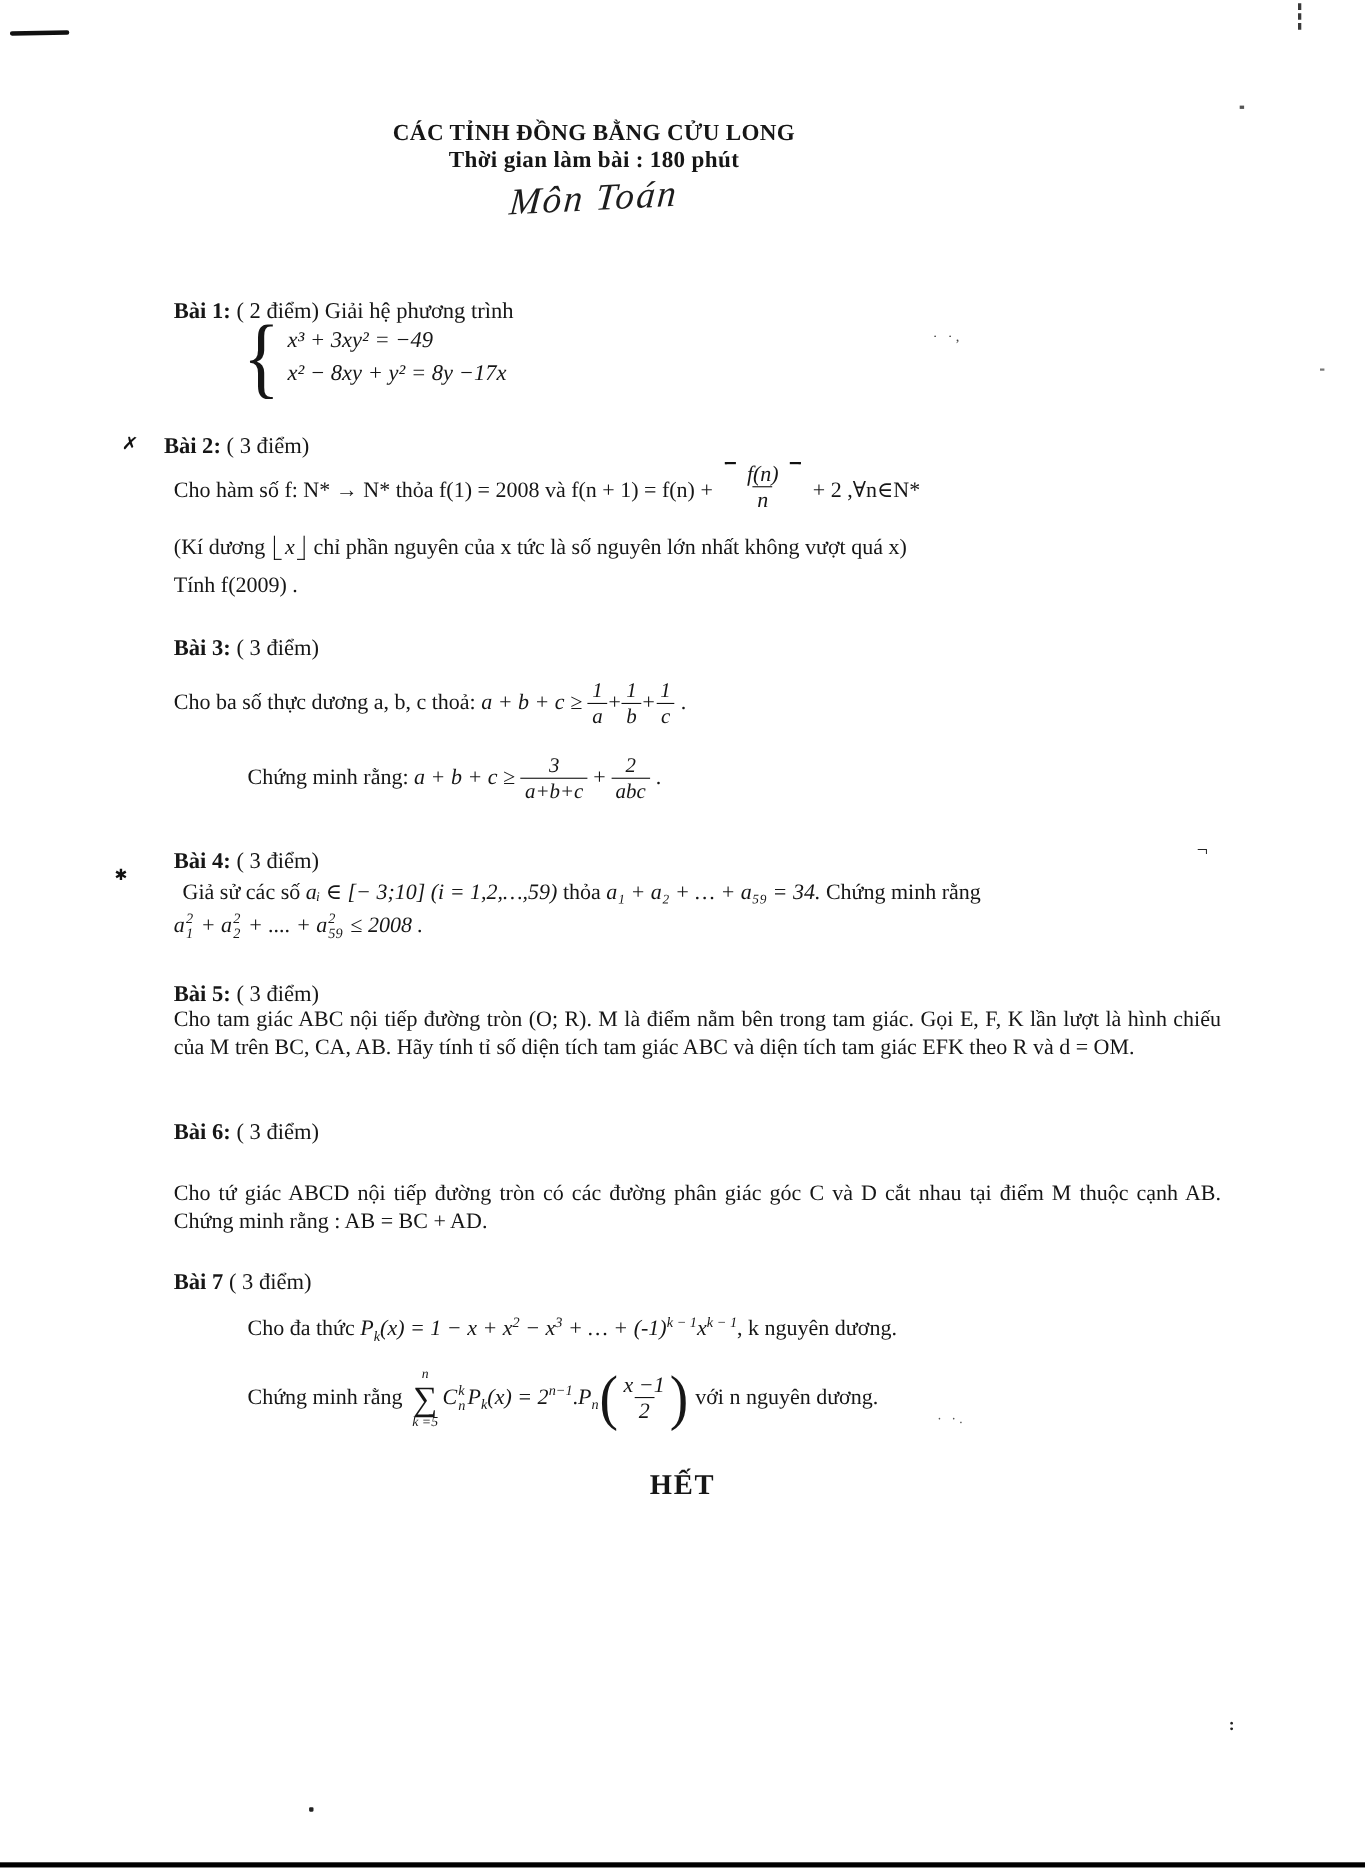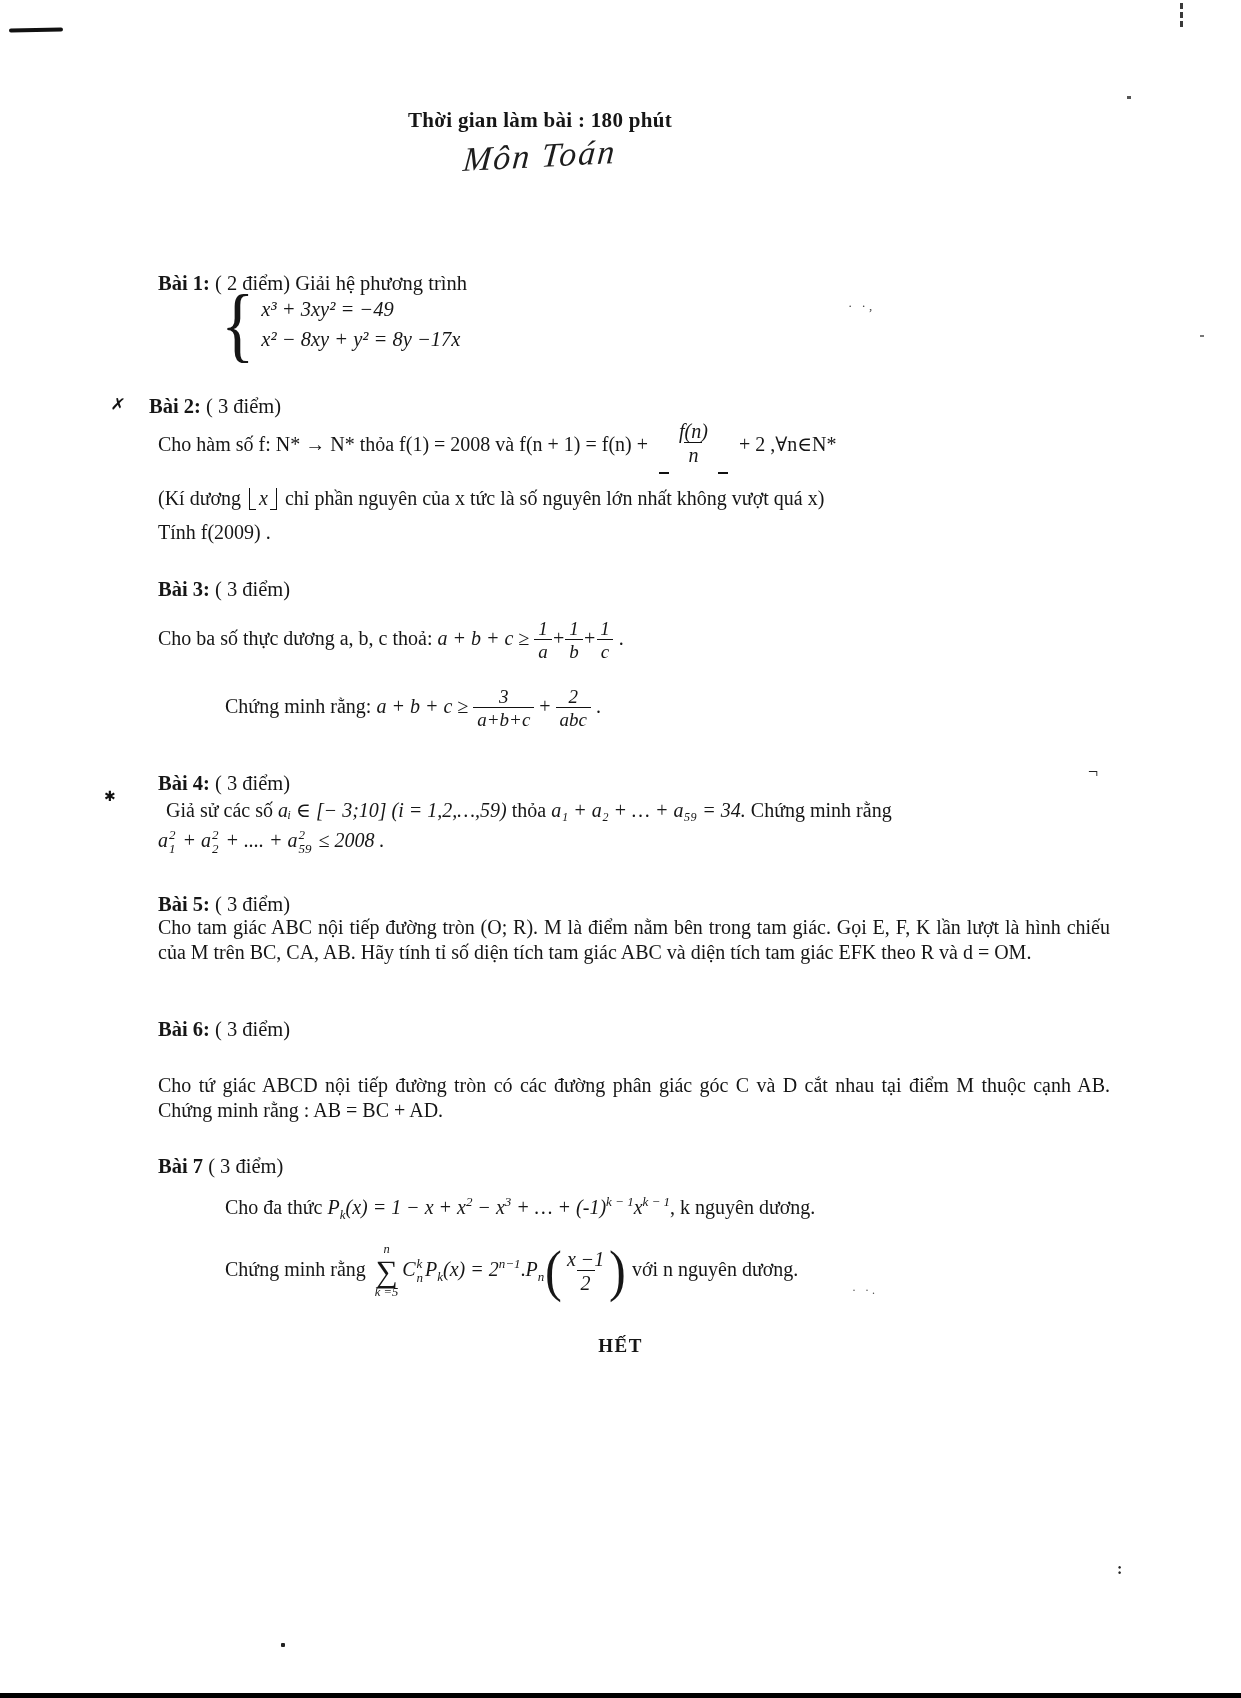--- a/index.html
+++ b/index.html
@@ -23,21 +23,21 @@
   .heading .lbl{font-weight:700;}
   .heading{font-size:20.5px;}
 
   
   .frac{display:inline-flex;flex-direction:column;align-items:center;text-align:center;
         vertical-align:middle;line-height:1.12;font-style:italic;}
   .frac .num{padding:0 4px;}
   .frac .den{border-top:1.8px solid #111;padding:1px 4px 0 4px;}
   .frac.small{font-size:19px;}
 
-  .floorwrap{display:inline-flex;align-items:flex-end;vertical-align:middle;margin:0 6px;}
+  .floorwrap{display:inline-flex;align-items:flex-start;vertical-align:middle;margin:0 6px;}
   .floorwrap .frac{margin-bottom:7px;}
   .floor-l{width:8px;border-left:2.2px solid #111;border-bottom:2.2px solid #111;margin-right:6px;}
   .floor-r{width:8px;border-right:2.2px solid #111;border-bottom:2.2px solid #111;margin-left:6px;}
 
   .mfl{display:inline-block;width:6px;height:21px;border-left:1.7px solid #111;border-bottom:1.7px solid #111;
        vertical-align:-5px;margin:0 3px 0 3px;}
   .mfr{display:inline-block;width:6px;height:21px;border-right:1.7px solid #111;border-bottom:1.7px solid #111;
        vertical-align:-5px;margin:0 3px 0 2px;}
 
   .sys{display:flex;align-items:center;}
@@ -50,21 +50,21 @@
   sub{font-size:13px;font-style:italic;}
 
   .bigop{display:inline-flex;flex-direction:column;align-items:center;vertical-align:middle;
          line-height:1;margin:0 4px;}
   .bigop .lim{font-size:12.5px;font-style:italic;line-height:1.1;}
   .bigop .sigma{font-size:31px;line-height:.95;font-style:normal;}
   .bigparen{font-size:56px;line-height:0;vertical-align:middle;font-weight:300;display:inline-block;transform:scaleX(.9);}
 
   .para{width:952px;text-align:justify;line-height:25px;}
 
-  .footer-het{left:0;top:1335px;width:1241px;text-align:center;font-weight:700;font-size:19px;letter-spacing:1.5px;}
+  .footer-het{left:0;top:1335px;width:1241px;text-align:center;font-weight:700;font-size:26px;letter-spacing:1.5px;}
 
   
   .dash-topleft{left:9px;top:28px;width:54px;height:4px;background:#111;border-radius:2px;transform:rotate(-1deg);}
   .vdash-topright{left:1180px;top:3px;width:0;height:24px;border-right:3px dashed #3a3a3a;}
   .dot1{left:1127px;top:96px;width:4px;height:3px;background:#555;}
   .dot2{left:1200px;top:335px;width:4px;height:2px;background:#777;}
   .dots-mid{left:848px;top:298px;font-size:13px;color:#444;letter-spacing:3px;}
   .not-mark{left:1088px;top:762px;font-size:18px;color:#222;}
   .mark-b2{left:111px;top:394px;font-size:17px;color:#111;font-style:italic;transform:rotate(8deg);}
   .mark-b4{left:104px;top:788px;font-size:14px;color:#111;}
@@ -85,20 +85,21 @@
   <span class="abs dots-mid">· ·,</span>
   <span class="abs not-mark">¬</span>
   <span class="abs mark-b2">✗</span>
   <span class="abs mark-b4">✱</span>
   <span class="abs dots-low">· ·.</span>
   <span class="abs colon-br">:</span>
   <div class="abs dot3"></div>
   <div class="abs bottom-strip"></div>
 
   <header class="abs title-block">
+    <div class="tl">CÁC TỈNH ĐỒNG BẰNG CỬU LONG</div>
     <div class="tl">Thời gian làm bài : 180 phút</div>
     <div><span class="handwritten">Môn Toán</span></div>
   </header>
 
   <div class="abs heading" style="left:158px;top:272px;">
     <span class="lbl">Bài 1:</span><span> ( 2 điểm)  Giải hệ phương trình</span>
   </div>
   <div class="abs sys" style="left:218px;top:292px;">
     <span class="brace">{</span>
     <span class="eqs">

